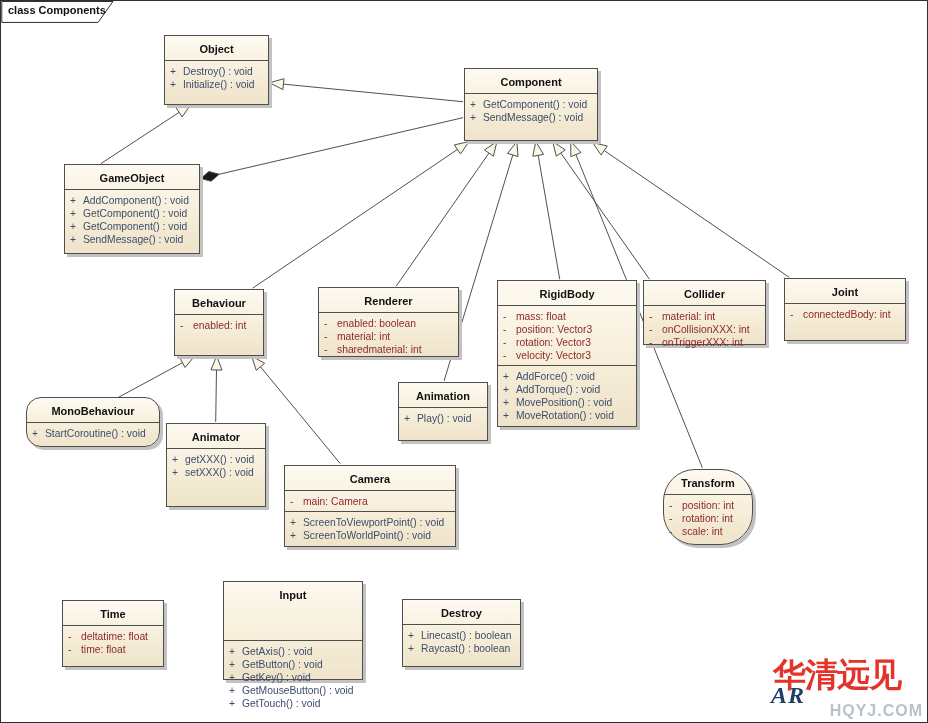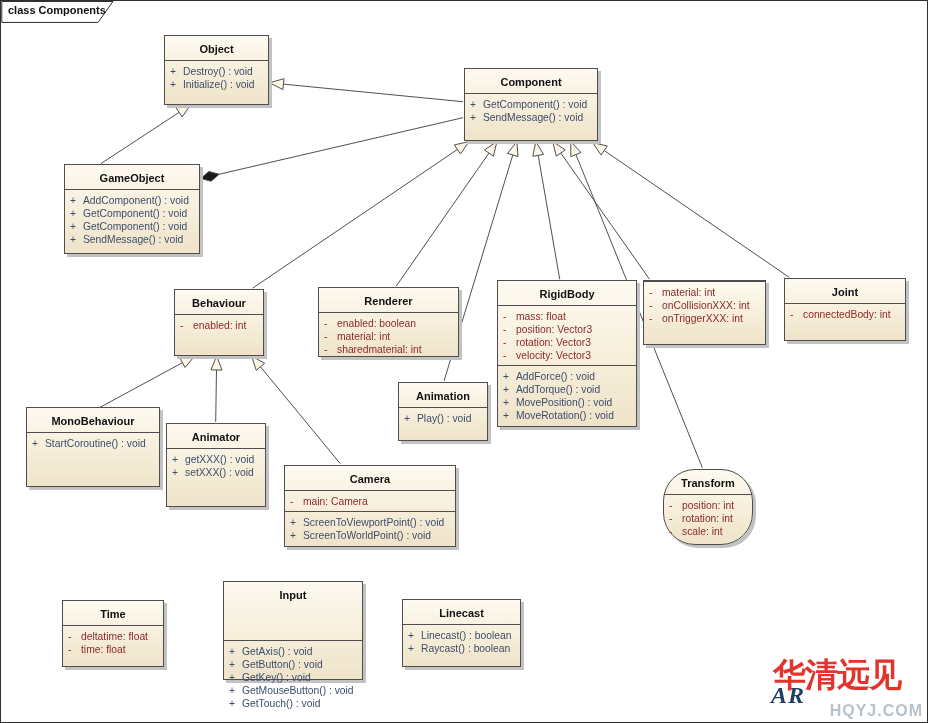--- a/index.html
+++ b/index.html
@@ -203,20 +203,21 @@
             <span class="sign">+</span>
             <span>MovePosition() : void</span>
           </div>
           <div class="uml-row" style="color: rgb(60, 77, 107);">
             <span class="sign">+</span>
             <span>MoveRotation() : void</span>
           </div>
         </div>
       </div>
       <div class="uml-class" style="left: 642px; top: 279px; width: 123px; height: 65px;">
+        <div class="uml-title">Collider</div>
         <div class="uml-comp">
           <div class="uml-row" style="color: rgb(139, 42, 42);">
             <span class="sign">-</span>
             <span>material: int</span>
           </div>
           <div class="uml-row" style="color: rgb(139, 42, 42);">
             <span class="sign">-</span>
             <span>onCollisionXXX: int</span>
           </div>
           <div class="uml-row" style="color: rgb(139, 42, 42);">
@@ -236,21 +237,21 @@
       </div>
       <div class="uml-class" style="left: 397px; top: 381px; width: 90px; height: 59px;">
         <div class="uml-title">Animation</div>
         <div class="uml-comp">
           <div class="uml-row" style="color: rgb(60, 77, 107);">
             <span class="sign">+</span>
             <span>Play() : void</span>
           </div>
         </div>
       </div>
-      <div class="uml-class" style="left: 25px; top: 406px; width: 134px; height: 80px;">
+      <div class="uml-class" style="left: 25px; top: 396px; width: 134px; height: 50px; border-radius: 15px;">
         <div class="uml-title">MonoBehaviour</div>
         <div class="uml-comp">
           <div class="uml-row" style="color: rgb(60, 77, 107);">
             <span class="sign">+</span>
             <span>StartCoroutine() : void</span>
           </div>
         </div>
       </div>
       <div class="uml-class" style="left: 165px; top: 422px; width: 100px; height: 84px;">
         <div class="uml-title">Animator</div>
@@ -333,21 +334,21 @@
             <span class="sign">+</span>
             <span>GetMouseButton() : void</span>
           </div>
           <div class="uml-row" style="color: rgb(60, 77, 107);">
             <span class="sign">+</span>
             <span>GetTouch() : void</span>
           </div>
         </div>
       </div>
       <div class="uml-class" style="left: 401px; top: 598px; width: 119px; height: 68px;">
-        <div class="uml-title">Linecast</div>
+        <div class="uml-title">Destroy</div>
         <div class="uml-comp">
           <div class="uml-row" style="color: rgb(60, 77, 107);">
             <span class="sign">+</span>
             <span>Linecast() : boolean</span>
           </div>
           <div class="uml-row" style="color: rgb(60, 77, 107);">
             <span class="sign">+</span>
             <span>Raycast() : boolean</span>
           </div>
         </div>

